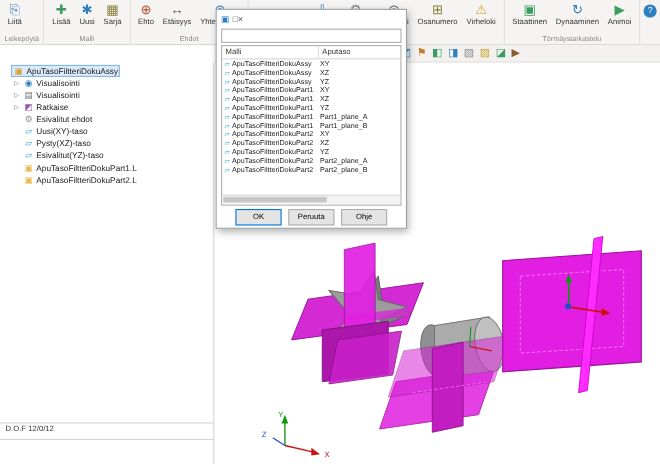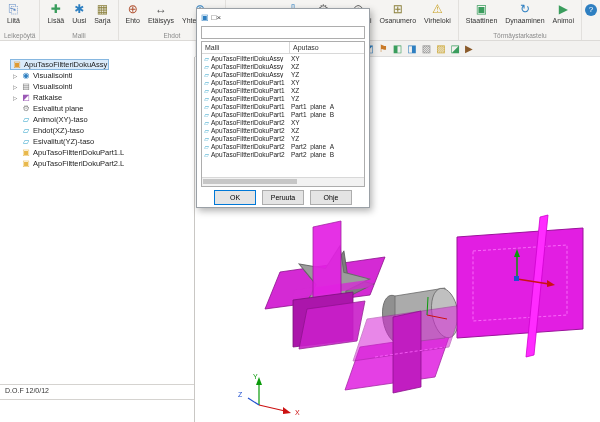--- a/index.html
+++ b/index.html
@@ -216,35 +216,35 @@
           <span class="texp">▷</span>
           <span class="tcontent">
             <span class="ticon" style="color: rgb(155, 89, 182);">◩</span>
             <span class="tlabel">Ratkaise</span>
           </span>
         </div>
         <div class="titem" style="padding-left: 11px;">
           <span class="texp"></span>
           <span class="tcontent">
             <span class="ticon" style="color: rgb(136, 136, 136);">⚙</span>
-            <span class="tlabel">Esivalitut plane</span>
+            <span class="tlabel">Esivalitut ehdot</span>
           </span>
         </div>
         <div class="titem" style="padding-left: 11px;">
           <span class="texp"></span>
           <span class="tcontent">
             <span class="ticon" style="color: rgb(42, 160, 200);">▱</span>
-            <span class="tlabel">Animoi(XY)-taso</span>
+            <span class="tlabel">Uusi(XY)-taso</span>
           </span>
         </div>
         <div class="titem" style="padding-left: 11px;">
           <span class="texp"></span>
           <span class="tcontent">
             <span class="ticon" style="color: rgb(42, 160, 200);">▱</span>
-            <span class="tlabel">Ehdot(XZ)-taso</span>
+            <span class="tlabel">Pysty(XZ)-taso</span>
           </span>
         </div>
         <div class="titem" style="padding-left: 11px;">
           <span class="texp"></span>
           <span class="tcontent">
             <span class="ticon" style="color: rgb(42, 160, 200);">▱</span>
             <span class="tlabel">Esivalitut(YZ)-taso</span>
           </span>
         </div>
         <div class="titem" style="padding-left: 11px;">

